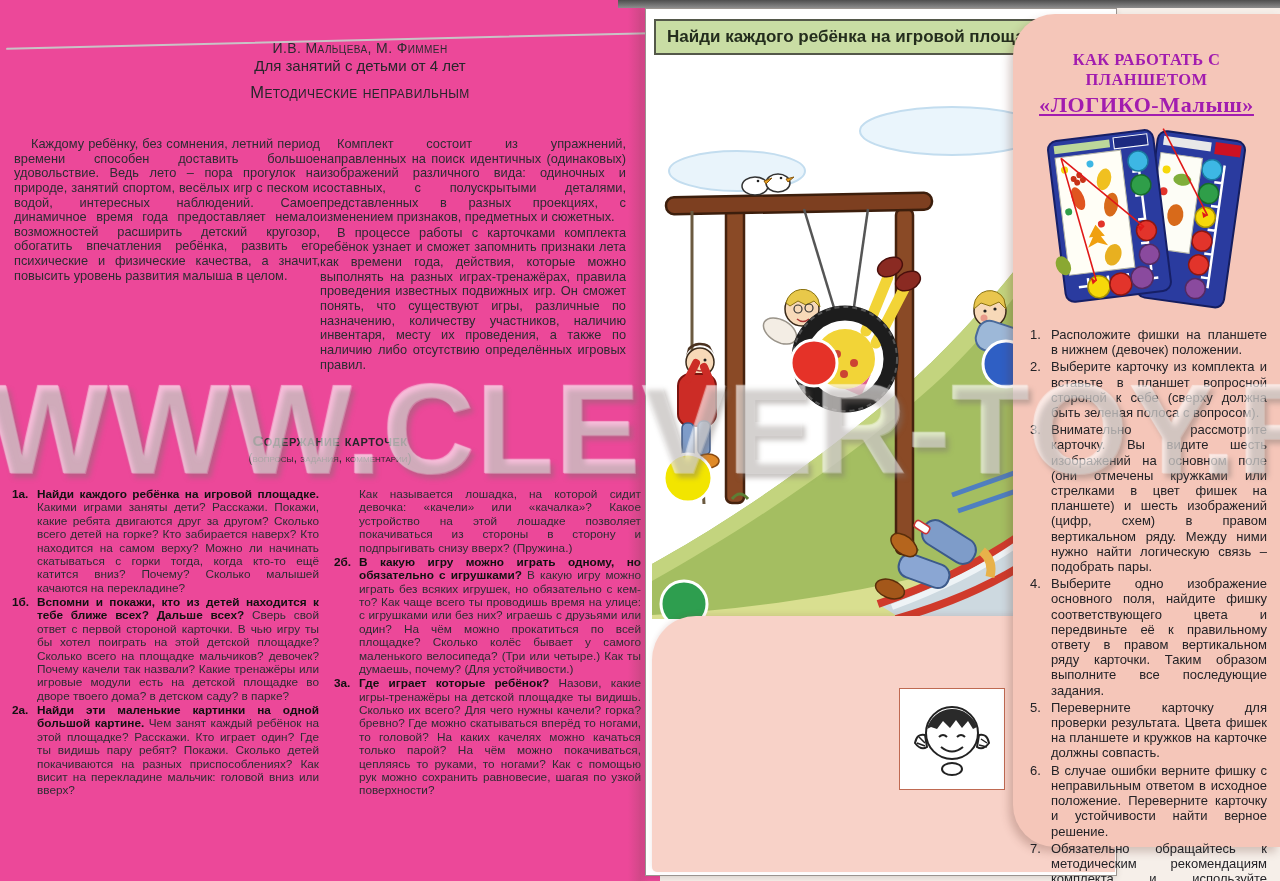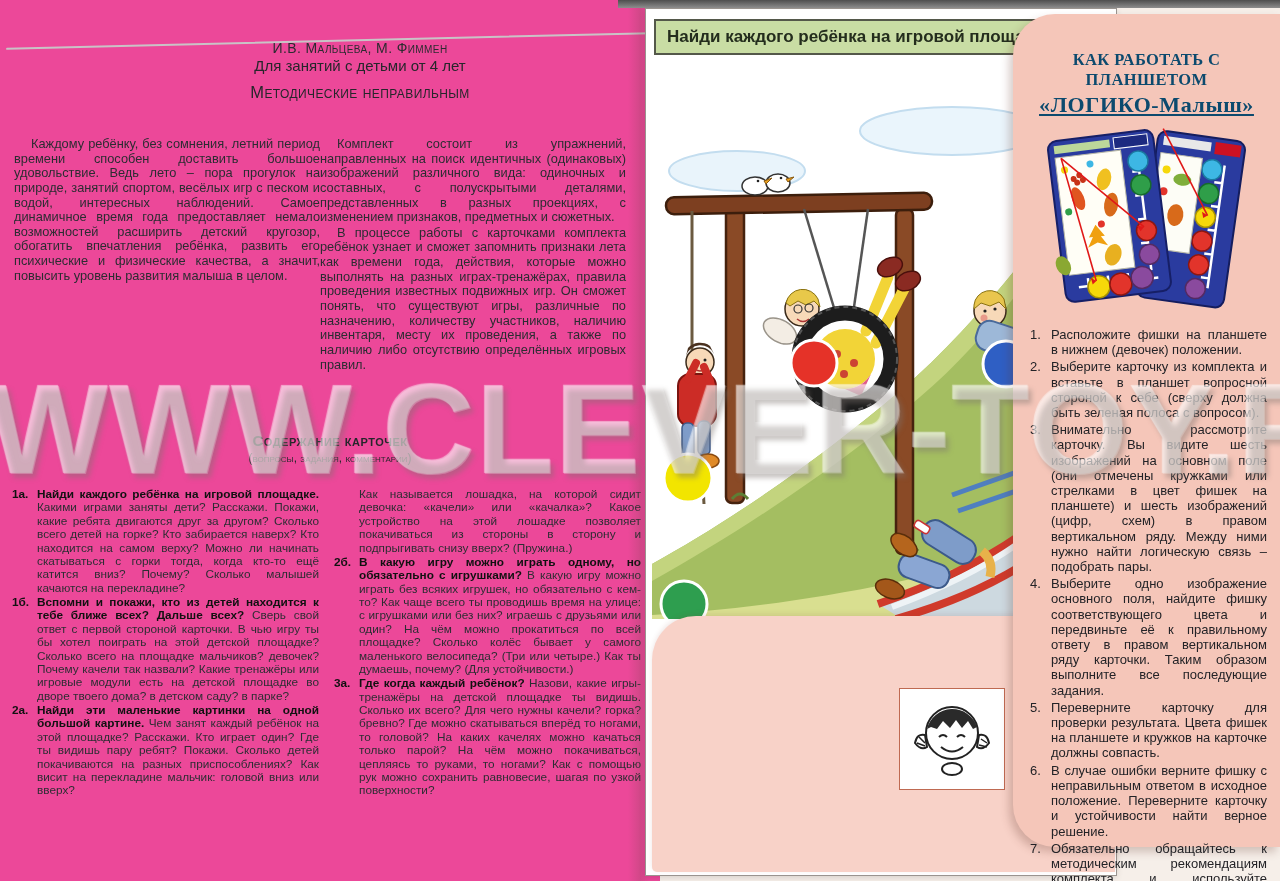--- a/index.html
+++ b/index.html
@@ -38,21 +38,21 @@
           padding-left:11px;font-size:17px;font-weight:bold;color:#242d1d;}
   .scene{position:absolute;left:6px;top:50px;width:458px;height:560px;}
   
   .pink-overlay{position:absolute;left:6px;top:607px;width:463px;height:256px;background:#f8d2c8;
           border-radius:44px 5px 0 5px;box-shadow:0 -2px 5px rgba(120,60,50,.12);}
   .face-box{position:absolute;left:247px;top:72px;width:104px;height:100px;background:#fff;
           border:1px solid #bf6a52;display:flex;align-items:center;justify-content:center;}
   
   .bookmark{position:absolute;left:1013px;top:14px;width:267px;height:833px;background:#f5c6b9;
           z-index:5;border-radius:42px 0 0 42px;box-shadow:-4px 5px 9px rgba(100,50,40,.25);}
-  .bm-title{margin-top:36px;text-align:center;font-family:"Liberation Serif",serif;color:#0c4a6e;}
+  .bm-title{margin-top:36px;text-align:center;font-family:"Liberation Serif",serif;color:#a21caf;}
   .bm-t1{font-size:16.5px;font-weight:bold;letter-spacing:.4px;}
   .bm-t2{font-size:22px;font-weight:bold;letter-spacing:.6px;margin-top:2px;text-decoration:underline;}
   .bm-tablets{display:block;margin:8px auto 0;width:212px;height:192px;}
   .bm-steps{margin:9px 13px 0 17px;font-size:13px;line-height:1.17;color:#232327;text-align:left;}
   .step{position:relative;padding-left:21px;margin-bottom:2px;text-align:justify;}
   .step .snum{position:absolute;left:0;top:0;}
   
   .watermark{position:absolute;left:-12px;top:356px;width:1300px;z-index:9;pointer-events:none;
           font-size:128px;font-weight:bold;white-space:nowrap;letter-spacing:1px;
           color:rgba(255,255,255,.22);
@@ -101,21 +101,21 @@
     </div>
     <div class="col">
       <div class="item">
         <span>Как называется лошадка, на которой сидит девочка: «качели» или «качалка»? Какое устройство на этой лошадке позволяет покачиваться из стороны в сторону и подпрыгивать снизу вверх? (Пружина.)</span>
       </div>
       <div class="item">
         <span class="num">2б.</span><span class="lead">В какую игру можно играть одному, но обязательно с игрушками?</span>
         <span>В какую игру можно играть без всяких игрушек, но обязательно с кем-то? Как чаще всего ты проводишь время на улице: с игрушками или без них? играешь с друзьями или один? На чём можно прокатиться по всей площадке? Сколько колёс бывает у самого маленького велосипеда? (Три или четыре.) Как ты думаешь, почему? (Для устойчивости.)</span>
       </div>
       <div class="item">
-        <span class="num">3а.</span><span class="lead">Где когда каждый ребёнок?</span>
+        <span class="num">3а.</span><span class="lead">Где играет которые ребёнок?</span>
         <span>Назови, какие игры-тренажёры на детской площадке ты видишь. Сколько их всего? Для чего нужны качели? горка? бревно? Где можно скатываться вперёд то ногами, то головой? На каких качелях можно качаться только парой? На чём можно покачиваться, цепляясь то руками, то ногами? Как с помощью рук можно сохранить равновесие, шагая по узкой поверхности?</span>
       </div>
     </div>
   </div>
 </div>
 
 <div class="spine"></div>
 <div class="card-top-edge"></div>
 
 <div class="card">

